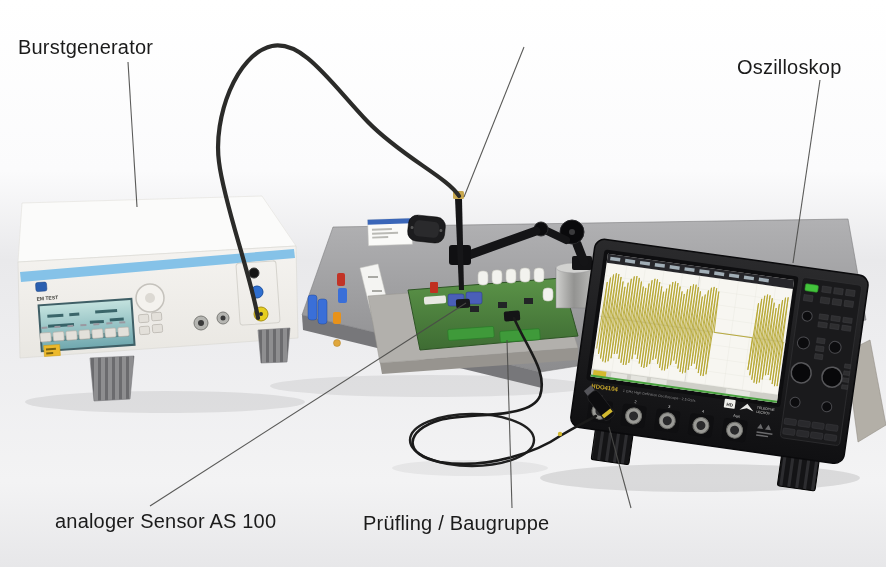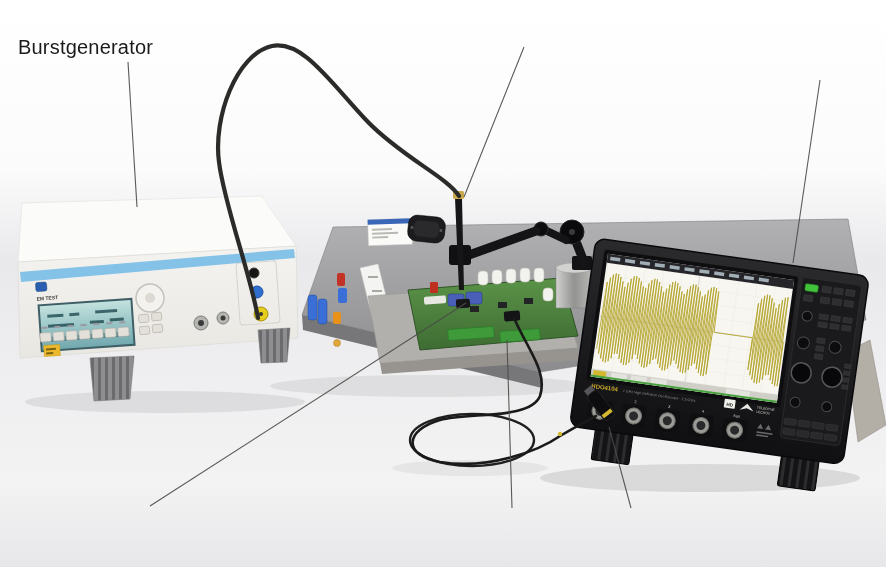--- a/index.html
+++ b/index.html
@@ -357,13 +357,16 @@
     <line x1="128" y1="62" x2="137" y2="207"></line>
     <line x1="524" y1="47" x2="464" y2="197"></line>
     <line x1="820" y1="80" x2="793" y2="263"></line>
     <line x1="150" y1="506" x2="466" y2="303"></line>
     <line x1="512" y1="508" x2="507" y2="340"></line>
     <line x1="631" y1="508" x2="609" y2="427"></line>
   </g>
 </svg>
 
   <div class="lbl" style="left:18px;top:36px">Burstgenerator</div>
+  <div class="lbl" style="left:737px;top:56px">Oszilloskop</div>
+  <div class="lbl" style="left:55px;top:510px">analoger Sensor AS 100</div>
+  <div class="lbl" style="left:363px;top:512px">Prüfling / Baugruppe</div>
 </div>
 
 </body></html>

